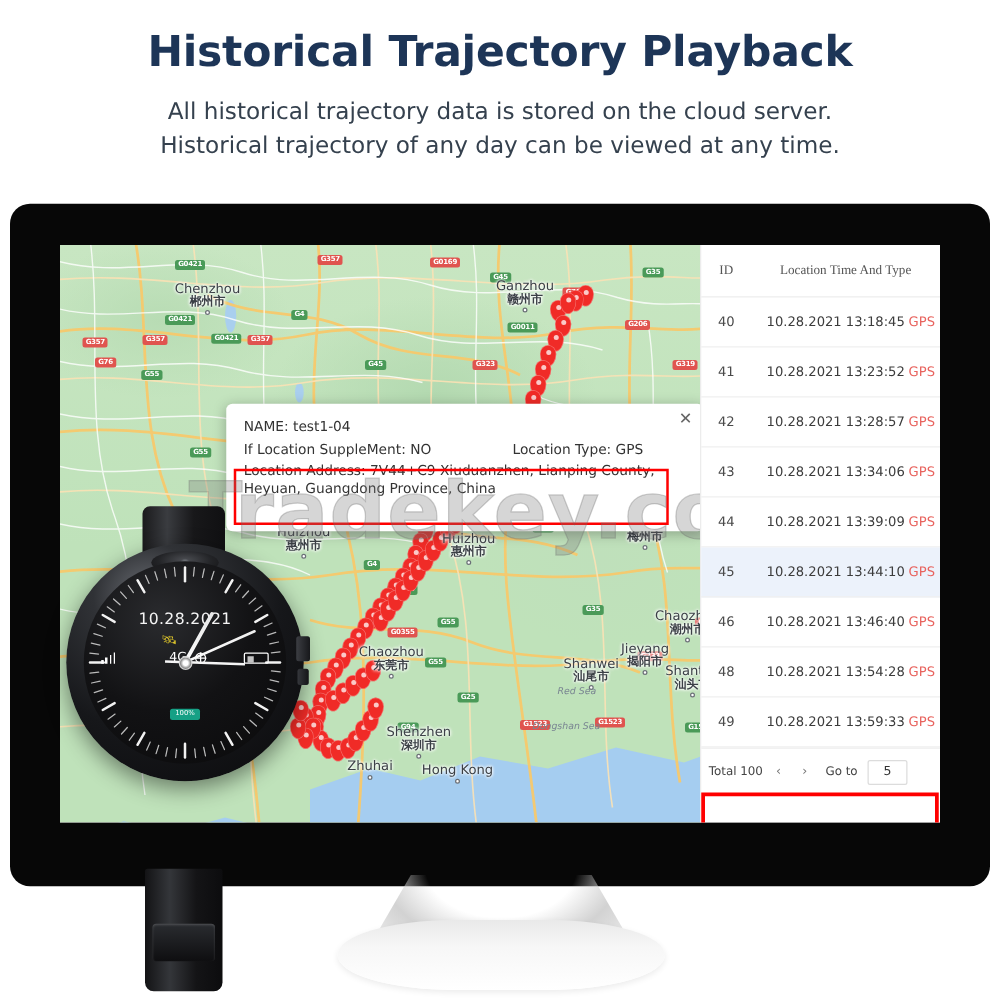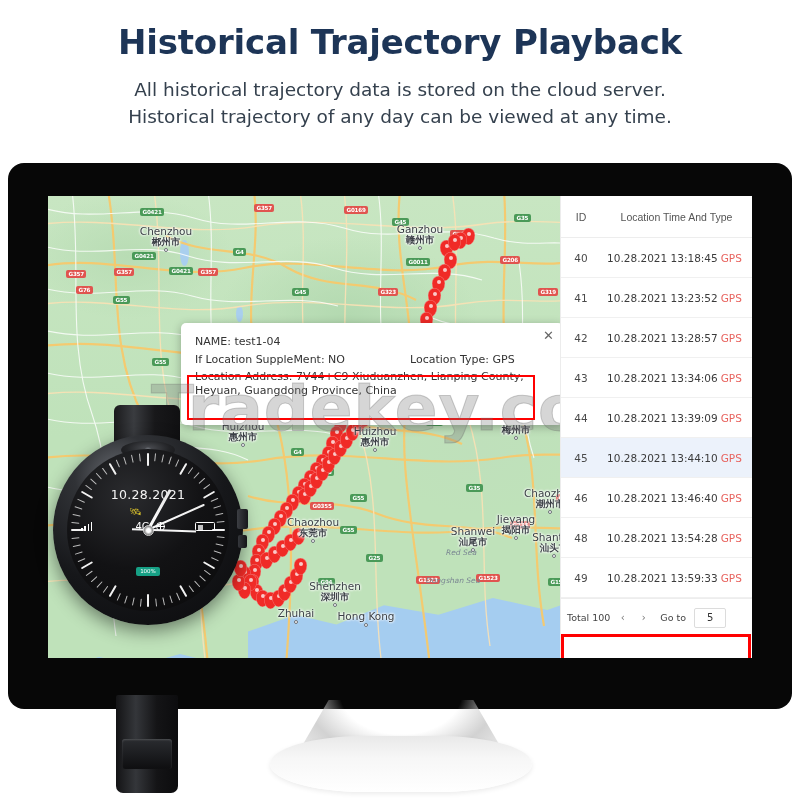--- a/index.html
+++ b/index.html
@@ -134,32 +134,32 @@
   }
 
   
   .panel {
     position: absolute; left: 512px; top: 0; width: 192px; height: 462px;
     background: #fff; border-left: 1px solid #ececec;
   }
   .thead {
     display: flex; align-items: center; height: 42px;
     font-size: 10.5px; color: #555; border-bottom: 1px solid #ededed;
-    font-family: Liberation Sans, sans-serif;
+    font-family: Liberation Serif, serif;
   }
   .th-id { width: 40px; text-align: center; }
   .th-time { flex: 1; text-align: center; }
   .trow {
     display: flex; align-items: center; height: 40px;
     font-size: 10.5px; color: #3b3b3b; border-bottom: 1px solid #f0f0f0;
     font-family: "DejaVu Sans", sans-serif; position: relative;
   }
   .trow.sel { background: #ecf2fb; }
   .td-id { width: 40px; text-align: center; color: #4a4a4a; }
-  .td-time { flex: 1; text-align: center; padding-right: 4px; }
+  .td-time { flex: 1; text-align: right; padding-right: 4px; }
   .gps { color: #e8635e; margin-left: 3px; }
   .rowbox {
     position: absolute; left: 513px; top: 438px; width: 190px; height: 42px;
     border: 3px solid #ff0000; pointer-events: none; z-index: 6;
   }
   .pager {
     display: flex; align-items: center; height: 38px; padding: 0 6px;
     font-size: 9.5px; color: #444; border-top: 1px solid #ededed;
     font-family: "DejaVu Sans", sans-serif; gap: 4px;
   }

